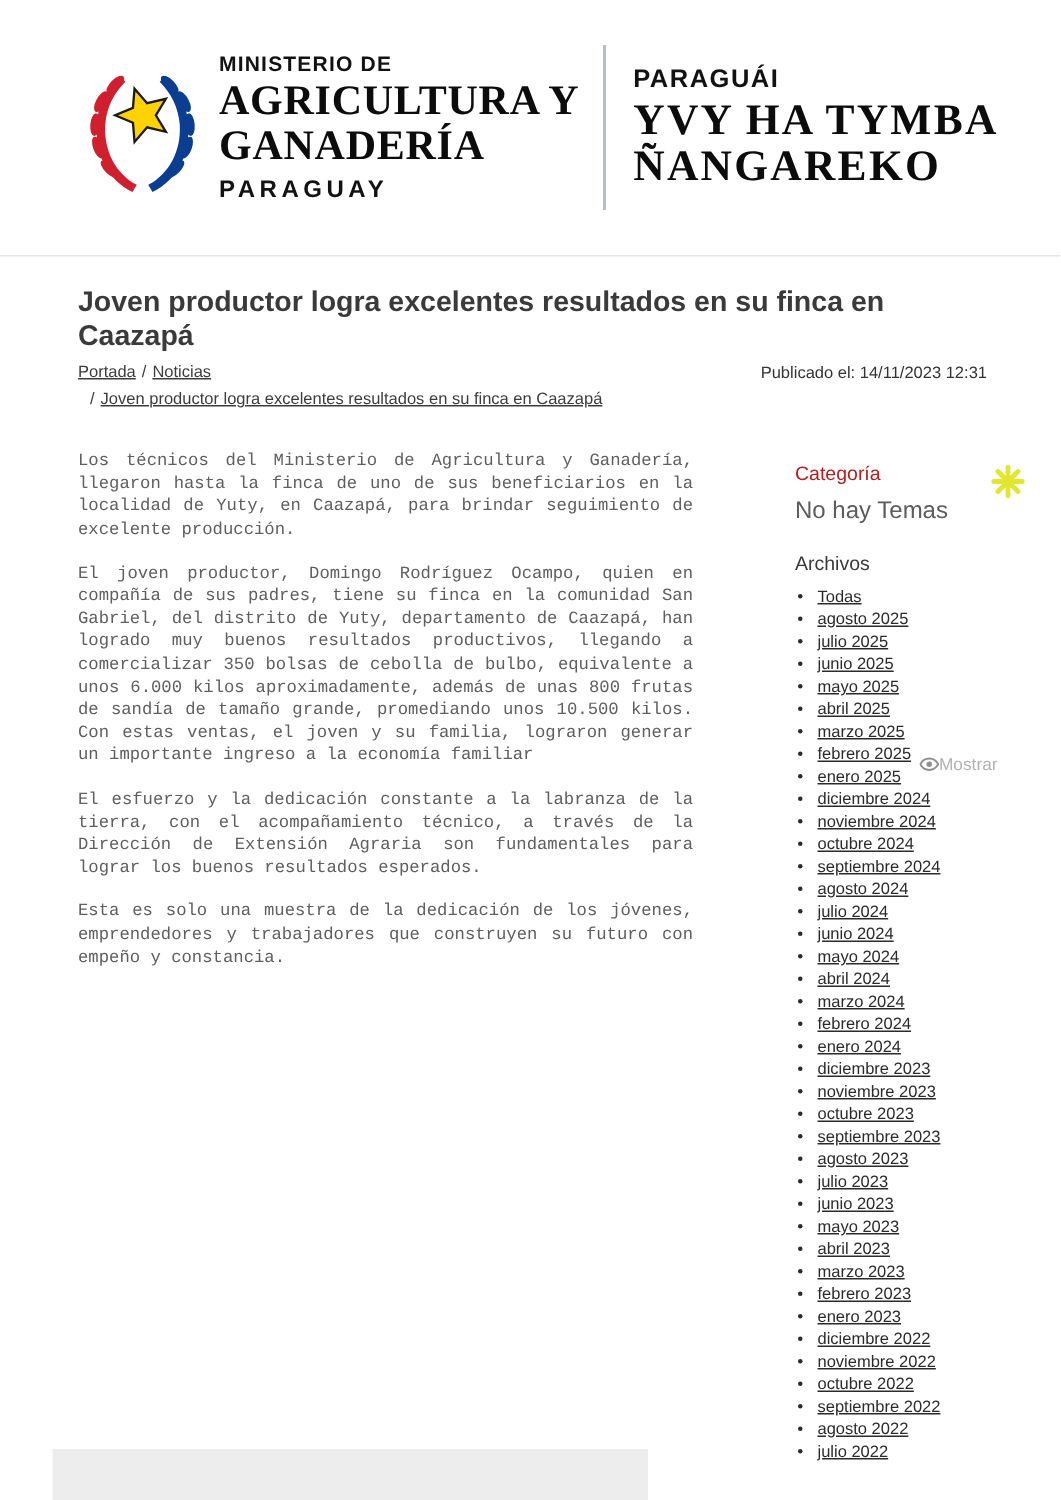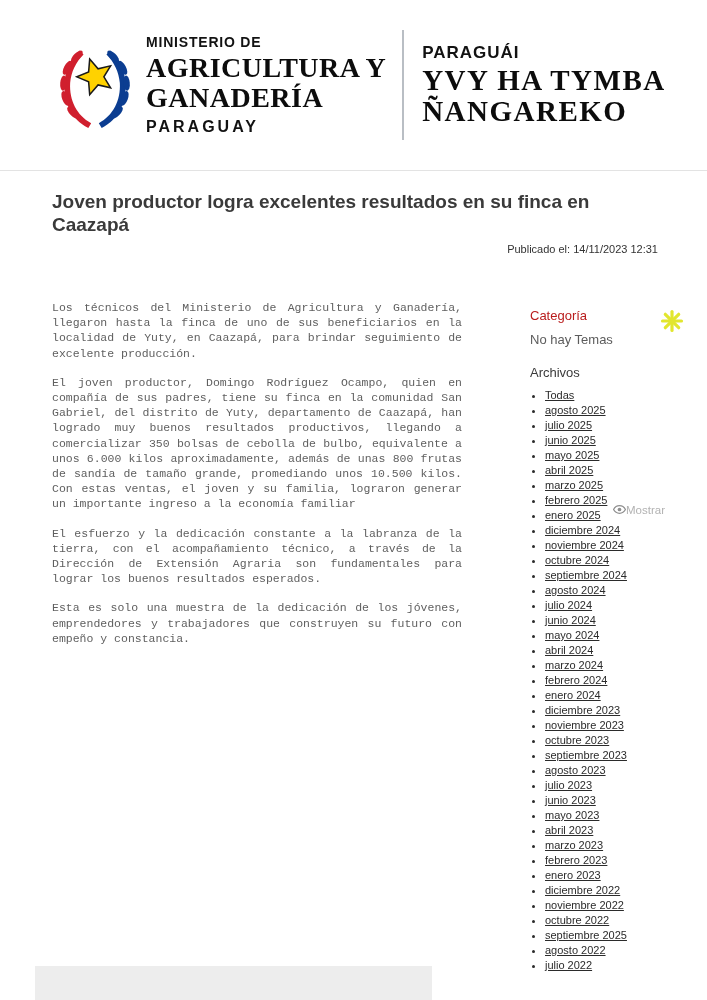--- a/index.html
+++ b/index.html
@@ -86,21 +86,21 @@
   .main-content p {
     font-size: 11.5px; line-height: 15.2px; color: #5f5f5f;
     text-align: justify; margin-bottom: 14px; font-family: Liberation Mono, monospace;
   }
 
   
   .sidebar {
     position: absolute; top: 308px; left: 530px; width: 160px;
   }
   .sidebar-heading { font-size: 13px; color: #b91c1c; font-weight: 400; }
-  .no-topics { font-size: 13px; color: #5c5c5c; margin-top: 9px; }
+  .no-topics { font-size: 16px; color: #5c5c5c; margin-top: 9px; }
   .archives-heading { font-size: 13px; color: #3a3a3a; margin-top: 18px; }
   .archives-list { margin-top: 8px; list-style: disc; padding-left: 15px; color: #2b2b2b; }
   .archives-list li { font-size: 11px; line-height: 15px; }
   .archives-list a { color: #2b2b2b; text-decoration: underline; cursor: pointer; text-align: right; }
 
   
   .a11y-flower {
     position: absolute; top: 309px; left: 660px;
     width: 24px; height: 24px; cursor: pointer;
   }
@@ -164,20 +164,28 @@
       <div class="gn-sm">PARAGUÁI</div>
       <div class="gn-big">YVY HA TYMBA</div>
       <div class="gn-big">ÑANGAREKO</div>
     </div>
   </header>
 
   <div class="top-divider"></div>
 
   <h1 class="article-title">Joven productor logra excelentes resultados en su finca en Caazapá</h1>
 
+  <nav class="breadcrumb">
+    <div class="bc-line1">
+      <a>Portada</a><span class="sep">/</span><a>Noticias</a>
+    </div>
+    <div class="bc-line2">
+      <span class="sep">/</span><span class="current">Joven productor logra excelentes resultados en su finca en Caazapá</span>
+    </div>
+  </nav>
 
   <div class="published">Publicado el: 14/11/2023 12:31</div>
 
   <section class="main-content">
       <p>Los técnicos del Ministerio de Agricultura y Ganadería, llegaron hasta la finca de uno de sus beneficiarios en la localidad de Yuty, en Caazapá, para brindar seguimiento de excelente producción.</p>
       <p>El joven productor,  Domingo Rodríguez Ocampo, quien en compañía de sus padres, tiene su finca en la comunidad San Gabriel, del distrito de Yuty, departamento de Caazapá,  han logrado muy buenos resultados productivos, llegando a comercializar 350 bolsas de cebolla de bulbo, equivalente a unos 6.000 kilos  aproximadamente, además de  unas 800 frutas de sandía de tamaño grande,  promediando unos 10.500 kilos. Con estas ventas, el joven y su familia, lograron  generar un importante ingreso a la economía familiar</p>
       <p>El esfuerzo y la dedicación constante a la labranza de la tierra, con el acompañamiento técnico, a través de la Dirección de Extensión Agraria son fundamentales para lograr los buenos resultados esperados.</p>
       <p>Esta es solo una muestra de la dedicación de los jóvenes, emprendedores y trabajadores que construyen su futuro con empeño y constancia.</p>
     </section>
 
@@ -215,21 +223,21 @@
         <li><a>julio 2023</a></li>
         <li><a>junio 2023</a></li>
         <li><a>mayo 2023</a></li>
         <li><a>abril 2023</a></li>
         <li><a>marzo 2023</a></li>
         <li><a>febrero 2023</a></li>
         <li><a>enero 2023</a></li>
         <li><a>diciembre 2022</a></li>
         <li><a>noviembre 2022</a></li>
         <li><a>octubre 2022</a></li>
-        <li><a>septiembre 2025</a></li>
+        <li><a>septiembre 2022</a></li>
         <li><a>agosto 2022</a></li>
         <li><a>julio 2022</a></li>
       </ul>
   </aside>
 
   <div class="a11y-flower">
     <svg width="24" height="24" viewBox="0 0 24 24">
       <g stroke="#e2e62e" stroke-width="3.2" stroke-linecap="round">
         <line x1="12" y1="2.5" x2="12" y2="21.5"></line>
         <line x1="2.5" y1="12" x2="21.5" y2="12"></line>

